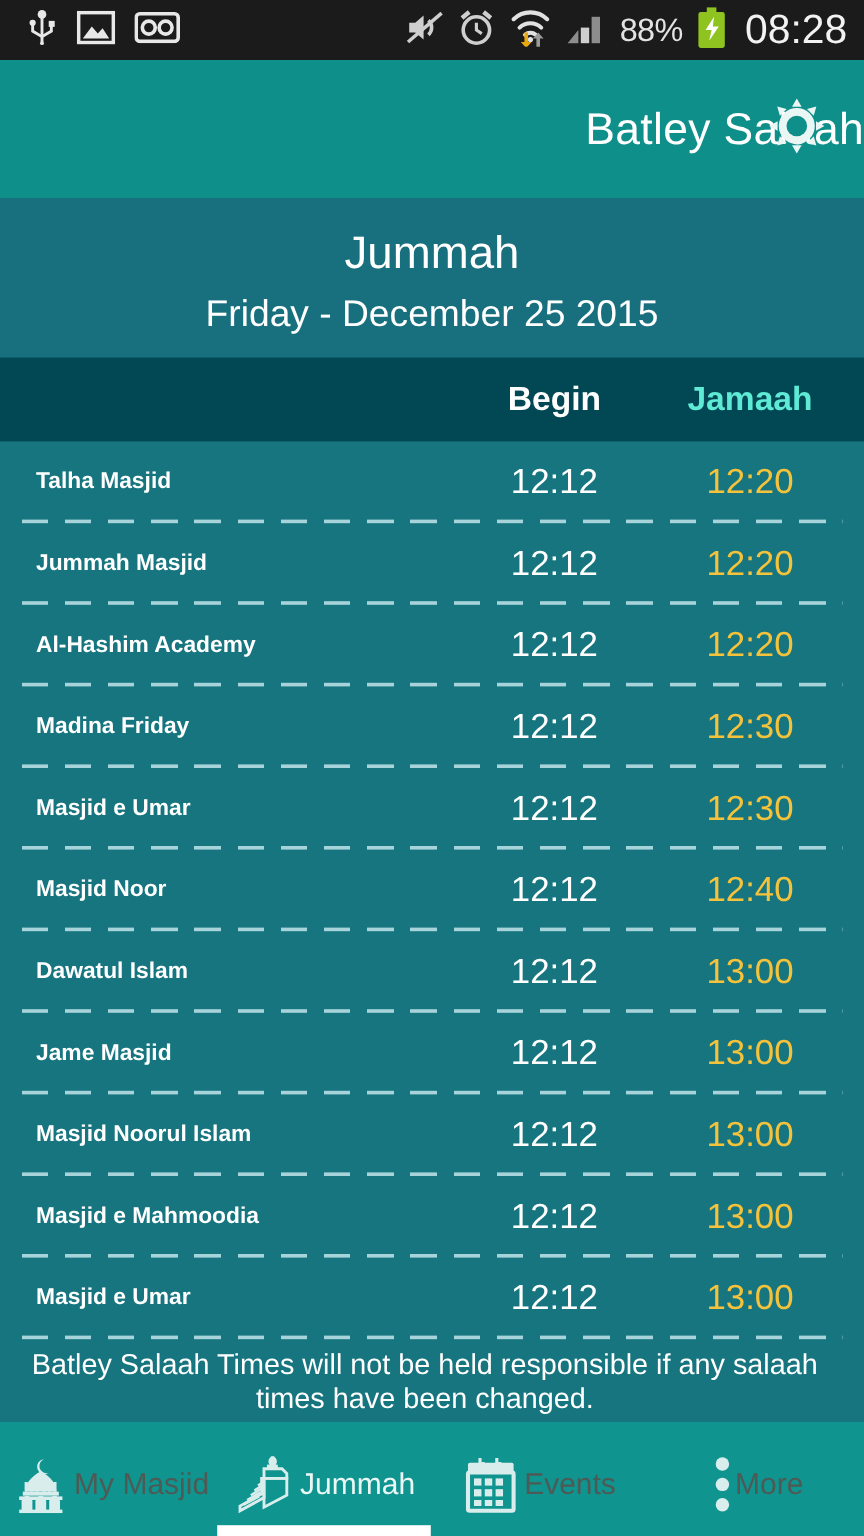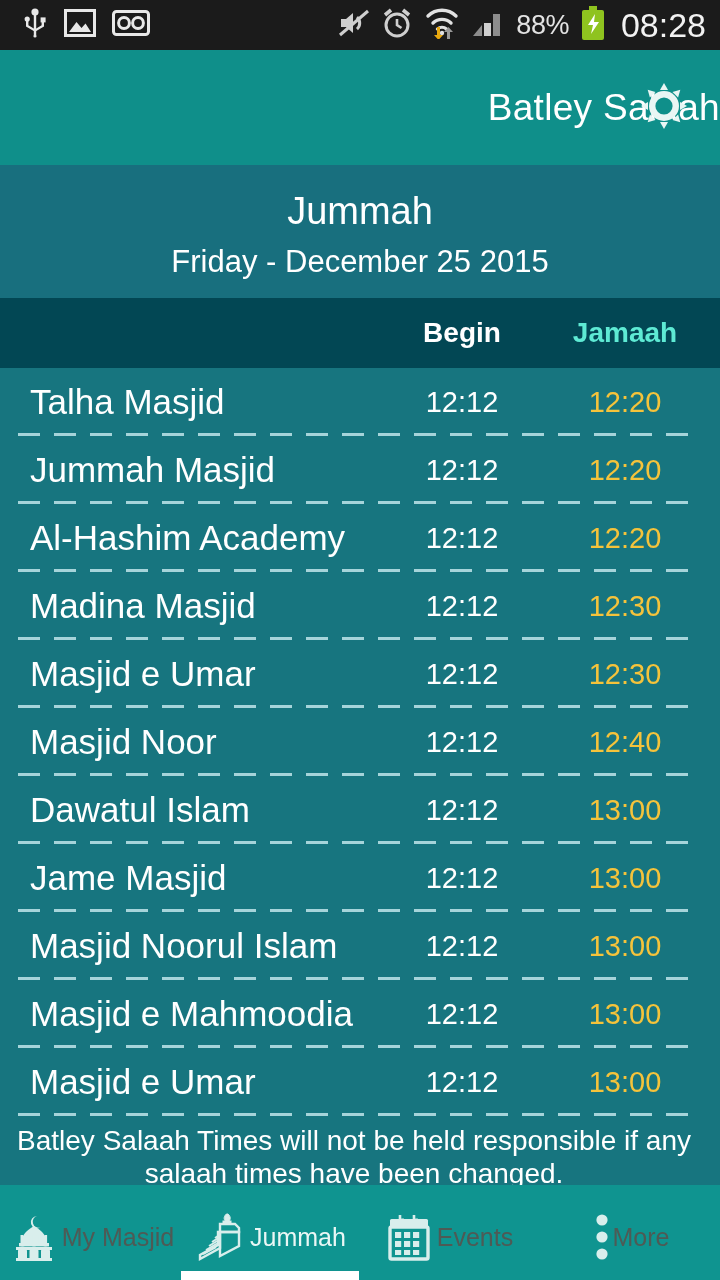--- a/index.html
+++ b/index.html
@@ -66,30 +66,30 @@
     position:relative;
   }
   .row + .row::before,
   .row:first-child + .row::before{ content:""; }
   .row::after{
     content:""; position:absolute; left:18px; right:18px; bottom:0;
     height:3px;
     background-image:repeating-linear-gradient(to right,
       #a6d4da 0px, #a6d4da 22px, transparent 22px, transparent 36px);
   }
-  .row .c-name{ color:#ffffff; font-size:35px; }
+  .row .c-name{ color:#ffffff; font-size:19px;font-weight:bold; }
   .row .c-begin{ color:#ffffff; font-size:29px; }
   .row .c-jamaah{ color:#f5c33b; font-size:29px; }
 
   
   .disclaimer{
     width:100%; background:#17757f;
     padding:8px 16px 10px 4px;
     text-align:center; color:#ffffff;
-    font-size:28px; line-height:1.18;
+    font-size:24px; line-height:1.18;
   }
 
   
   .bottomnav{
     position:absolute; left:0; bottom:0;
     width:720px; height:95px;
     background:#0f9490;
     display:flex;
   }
   .navitem{
@@ -232,21 +232,21 @@
       <div class="c-name">Jummah Masjid</div>
       <div class="c-begin">12:12</div>
       <div class="c-jamaah">12:20</div>
     </div>
     <div class="row">
       <div class="c-name">Al-Hashim Academy</div>
       <div class="c-begin">12:12</div>
       <div class="c-jamaah">12:20</div>
     </div>
     <div class="row">
-      <div class="c-name">Madina Masjid</div>
+      <div class="c-name">Madina Friday</div>
       <div class="c-begin">12:12</div>
       <div class="c-jamaah">12:30</div>
     </div>
     <div class="row">
       <div class="c-name">Masjid e Umar</div>
       <div class="c-begin">12:12</div>
       <div class="c-jamaah">12:30</div>
     </div>
     <div class="row">
       <div class="c-name">Masjid Noor</div>

